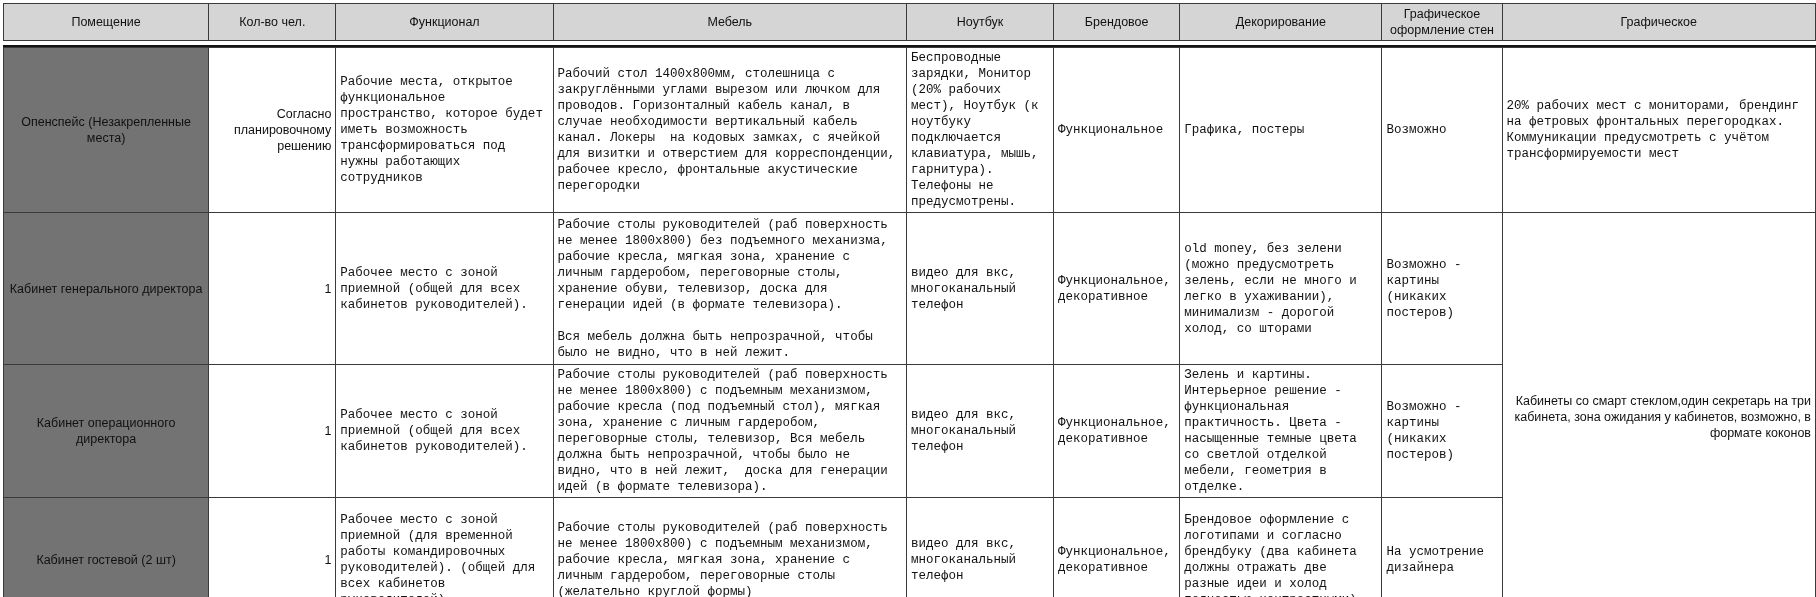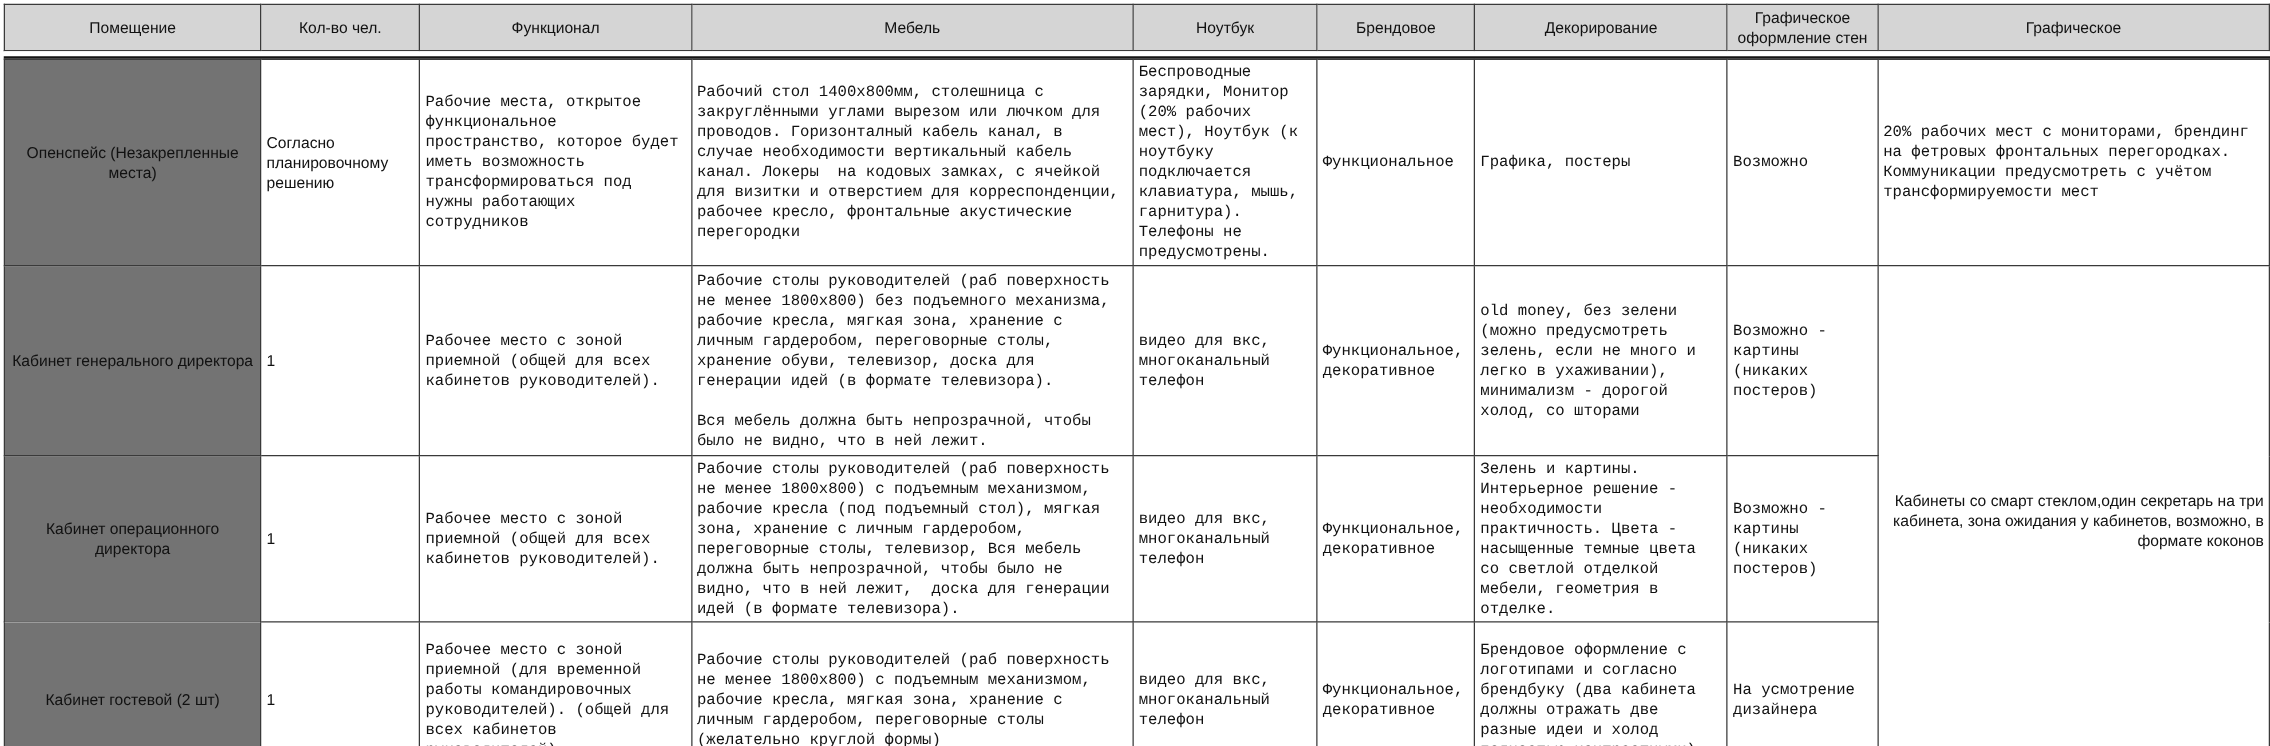--- a/index.html
+++ b/index.html
@@ -32,21 +32,21 @@
     text-align: center;
     white-space: normal;
   }
   tr.header-row { height: 36px; padding-left: 38px; }
   .frozen-gap  { height: 4px; width: 1813px; background: #ffffff; }
   .frozen-line { height: 2px; width: 1813px; background: #141414; }
   td.room {
     background: #737373;
     text-align: center;
   }
-  td.center { text-align: left; }
+  td.center { text-align: right; }
   td.left   { text-align: left; font-family: Liberation Mono, monospace; }
   td.merged-comment { text-align: right; }
   tr.r1 { height: 129px; }
   tr.r2 { height: 152px; }
   tr.r3 { height: 133px; }
   tr.r4 { height: 124px; }
   tr.r5 { height: 12px; }
 </style>
 </head>
 <body>
@@ -123,21 +123,21 @@
       <td class="merged-comment" rowspan="3">Кабинеты со смарт стеклом,один секретарь на три кабинета, зона ожидания у кабинетов, возможно, в формате коконов</td>
     </tr>
 
     <tr class="r3">
       <td class="room">Кабинет операционного директора</td>
       <td class="center">1</td>
       <td class="left">Рабочее место с зоной приемной (общей для всех кабинетов руководителей).</td>
       <td class="left">Рабочие столы руководителей (раб поверхность не менее 1800х800) с подъемным механизмом, рабочие кресла (под подъемный стол), мягкая зона, хранение с личным гардеробом, переговорные столы, телевизор, Вся мебель должна быть непрозрачной, чтобы было не видно, что в ней лежит,  доска для генерации идей (в формате телевизора).</td>
       <td class="left">видео для вкс, многоканальный телефон</td>
       <td class="left">Функциональное, декоративное</td>
-      <td class="left">Зелень и картины. Интерьерное решение - необходимости практичность. Цвета - насыщенные темные цвета со светлой отделкой мебели, геометрия в отделке.</td>
+      <td class="left">Зелень и картины. Интерьерное решение - функциональная практичность. Цвета - насыщенные темные цвета со светлой отделкой мебели, геометрия в отделке.</td>
       <td class="left">Возможно - картины (никаких постеров)</td>
     </tr>
 
     <tr class="r4">
       <td class="room">Кабинет гостевой (2 шт)</td>
       <td class="center">1</td>
       <td class="left">Рабочее место с зоной приемной (для временной работы командировочных руководителей). (общей для всех кабинетов руководителей).</td>
       <td class="left">Рабочие столы руководителей (раб поверхность не менее 1800х800) с подъемным механизмом, рабочие кресла, мягкая зона, хранение с личным гардеробом, переговорные столы (желательно круглой формы)</td>
       <td class="left">видео для вкс, многоканальный телефон</td>
       <td class="left">Функциональное, декоративное</td>

